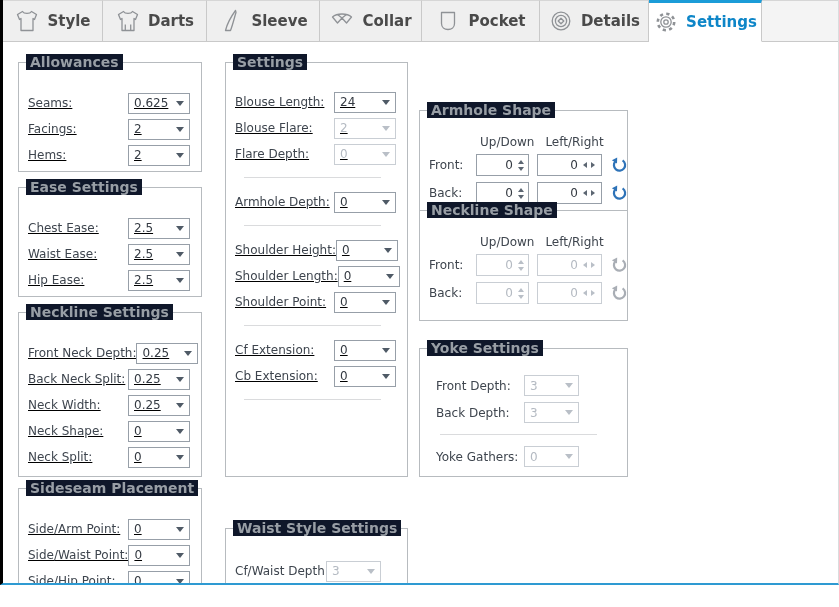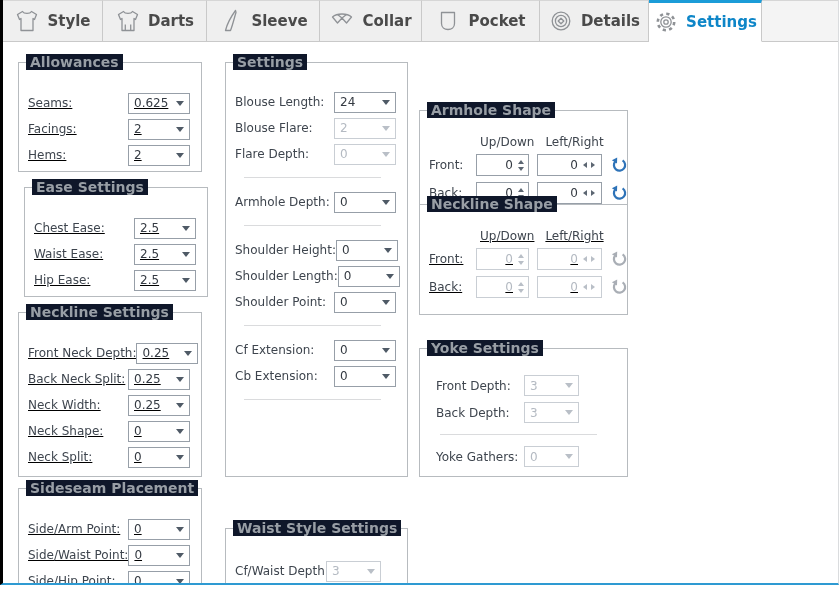--- a/index.html
+++ b/index.html
@@ -35,30 +35,30 @@
   .dd-arrow { width:0; height:0; border-left:4px solid transparent; border-right:4px solid transparent;
               border-top:5px solid #4f5a66; margin-right:5px; flex:none; }
   .dd.disabled { border-color:#c9ced4; }
   .dd.disabled .dd-val { color:#b4bac2; }
   .dd.disabled .dd-arrow { border-top-color:#b9bfc7; }
 
   .sep { height:1px; background:#dadbdd; margin:10px 26px 11px 18px; }
 
   
   .g-allow { left:15px; top:62px;  width:184px; height:110px; }
-  .g-ease  { left:21px; top:187px; width:184px; height:110px; }
+  .g-ease  { left:15px; top:187px; width:184px; height:110px; }
   .g-neck  { left:15px; top:312px; width:184px; height:165px; }
   .g-side  { left:15px; top:488px; width:184px; height:109px; }
   .g-set   { left:222px; top:62px; width:183px; height:415px; }
   .g-waist { left:222px; top:512px; width:183px; height:109px;margin-top:16px; }
   .g-arm   { left:416px; top:64px;  width:209px; height:111px;margin-top:46px; }
-  .g-nshape{ left:416px; top:204px; width:209px; height:111px;text-decoration:underline; }
+  .g-nshape{ left:416px; top:210px; width:209px; height:111px; }
   .g-yoke  { left:416px; top:348px; width:209px; height:129px; }
 
-  .pt27 { padding-top:27px;text-decoration:underline; } .pt26 { padding-top:26px; } .pt24 { padding-top:24px; } .pt23 { padding-top:23px; }
+  .pt27 { padding-top:27px;text-decoration:underline; } .pt26 { padding-top:26px;text-decoration:underline; } .pt24 { padding-top:24px; } .pt23 { padding-top:23px; }
   .g-waist .frow { height:36px; }
   .g-yoke .frow { height:27px; justify-content:flex-start; padding-left:16px; }
   .g-yoke .flabel { width:88px; }
   .g-yoke .dd { width:55px; }
   .g-yoke .sep { margin:8px 30px 8px 20px; }
   .g-waist .frow { justify-content:flex-start; padding-left:9px; }
   .g-waist .flabel { width:91px; }
   .g-waist .dd { width:55px; }
 
   

